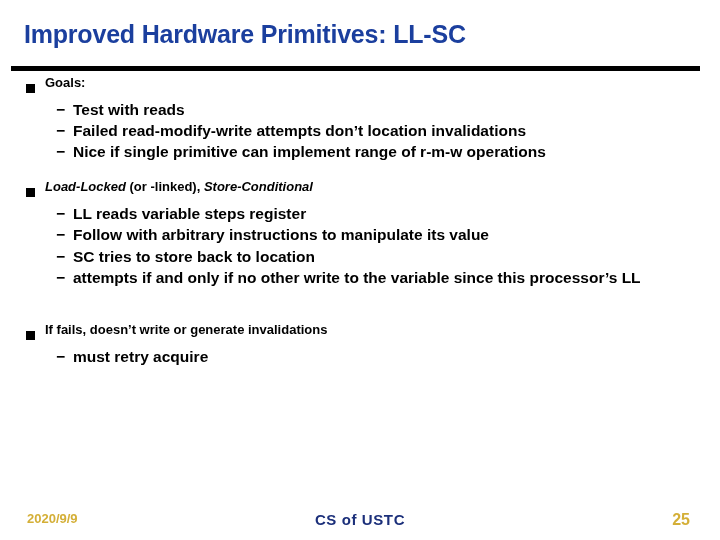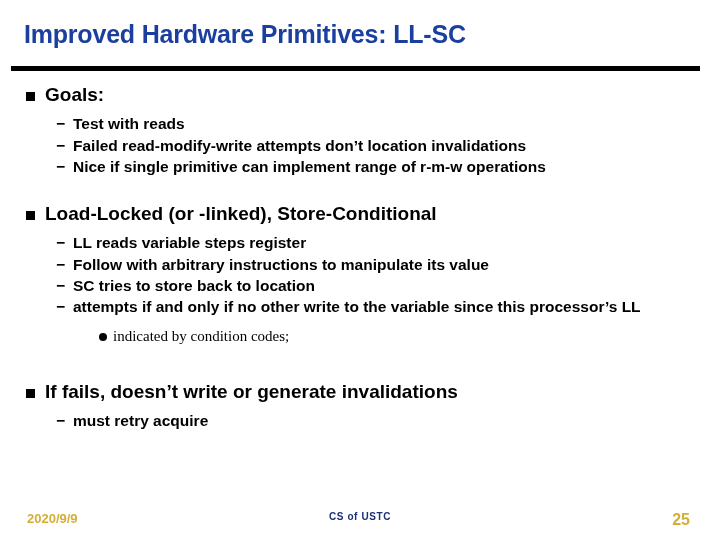--- a/index.html
+++ b/index.html
@@ -48,25 +48,25 @@
   .body {
     position: absolute;
     left: 0;
     top: 76px;
     width: 720px;
   }
 
   .lvl1 {
     position: relative;
     padding-left: 45px;
-    font-size: 19px;
+    font-size: 13px;
     font-weight: bold;
     color: #000000;
     line-height: 1.12;
-    margin: 8px 0 3px 0;
+    margin: 0 0 3px 0;
   }
   .lvl1 .sq {
     position: absolute;
     left: 26px;
     top: 8px;
     width: 9px;
     height: 9px;
     background: #000000;
   }
 
@@ -106,21 +106,21 @@
     width: 8px;
     height: 8px;
     border-radius: 50%;
     background: #000000;
   }
 
   .gap-s { height: 7px; }
   .gap-m { height: 13px; }
   .gap-l { height: 16px; }
 
-  .ital { }
+  .ital { font-style: italic; }
   .reg  { font-style: normal; }
 
   
   .footer {
     position: absolute;
     left: 0;
     top: 508px;
     width: 720px;
     height: 24px;
   }
@@ -132,21 +132,21 @@
     font-weight: bold;
     color: #d4af37;
     letter-spacing: 0px;
   }
   .footer-center {
     position: absolute;
     left: 0;
     top: 3px;
     width: 720px;
     text-align: center;
-    font-size: 10px;
+    font-size: 15px;
     font-weight: bold;
     color: #1b2f7a;
     letter-spacing: 0.6px;
   }
   .footer-page {
     position: absolute;
     right: 30px;
     top: 3px;
     font-size: 16px;
     font-weight: bold;
@@ -203,24 +203,20 @@
       <span class="dash">−</span>
       <span>SC tries to store back to location</span>
     </div>
     <div class="lvl2" style="max-width:640px;">
       <span class="dash">−</span>
       <span>attempts if and only if no other write to the variable since this processor’s LL</span>
     </div>
 
     <div class="gap-s"></div>
 
-    <div class="lvl3">
-      <span class="dot"></span>
-      <span>indicated by condition codes;</span>
-    </div>
 
     <div class="gap-m"></div>
 
 
     <div class="gap-m"></div>
 
     <div class="lvl1">
       <span class="sq"></span>
       <span>If fails, doesn’t write or generate invalidations</span>
     </div>

